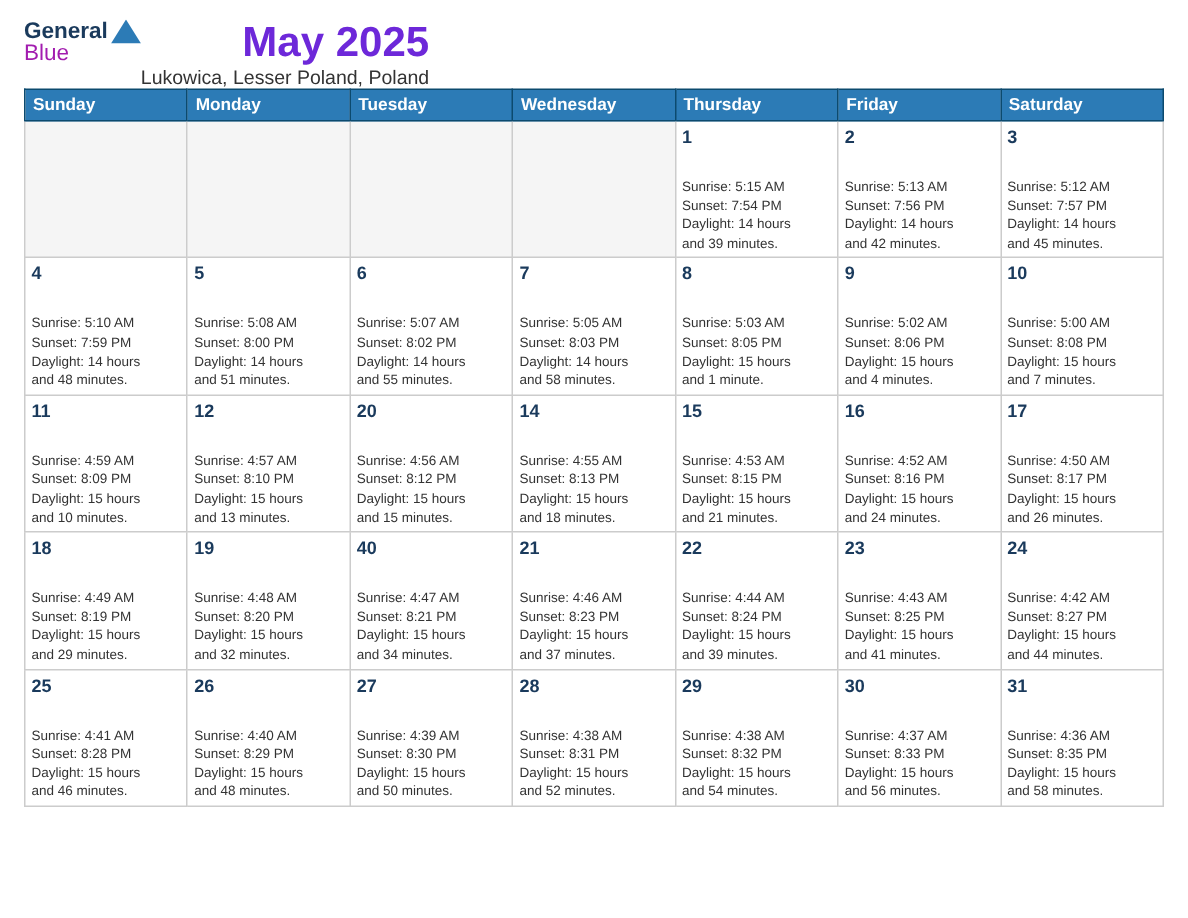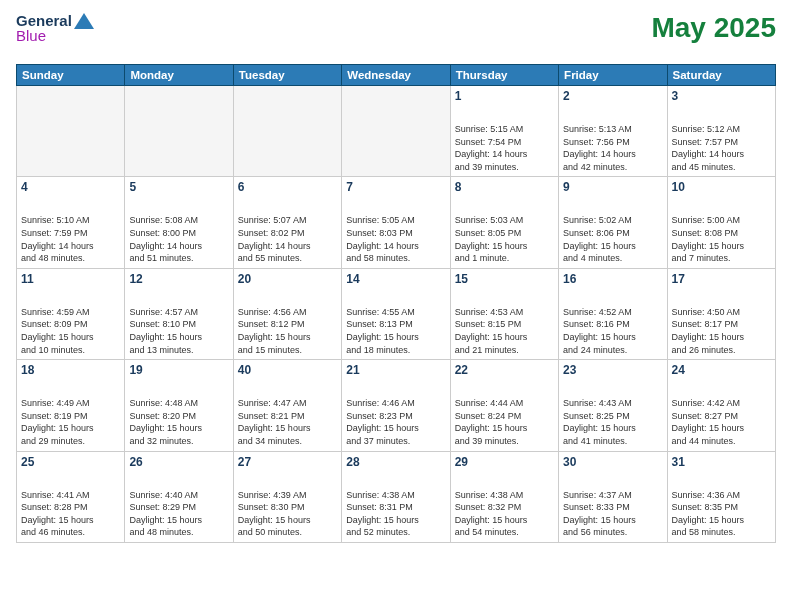--- a/index.html
+++ b/index.html
@@ -11,41 +11,41 @@
       overflow: hidden;
     }
     .page {
       width: 792px;
       height: 612px;
       padding: 12px 16px 10px 16px;
       background: #fff;
     }
     .header {
       display: flex;
-      justify-content: space-between;
+      justify-content: flex-start;
       align-items: flex-start;
-      margin-bottom: 20px;
+      margin-bottom: 0;
     }
     .logo {
       display: flex;
       flex-direction: column;
       align-items: flex-start;
     }
     .logo-row {
       display: flex;
       align-items: center;
       gap: 2px;
     }
     .title-area {
       text-align: right;
     }
     .month-title {
       font-size: 28px;
       font-weight: bold;
-      color: #15803d;
+      color: #6d28d9;
     }
     .location {
       font-size: 13px;
       color: #333;
     }
     .calendar {
       width: 100%;
       border-collapse: collapse;
       table-layout: fixed;
     }
@@ -92,20 +92,21 @@
       <div class="logo-row">
         <span style="font-size:15px;font-weight:bold;color:#1a3a5c;">General</span>
         <svg width="20" height="16" viewBox="0 0 20 16">
           <polygon points="10,0 20,16 0,16" fill="#2c7bb6"></polygon>
         </svg>
       </div>
       <span style="font-size:15px;font-weight:normal;color:#a21caf;margin-top:-2px;">Blue</span>
     </div>
     <div class="title-area">
       <div class="month-title">May 2025</div>
+      <div class="location">Lukowica, Lesser Poland, Poland</div>
     </div>
   </div>
 
   <table class="calendar">
     <thead>
       <tr>
         <th>Sunday</th>
         <th>Monday</th>
         <th>Tuesday</th>
         <th>Wednesday</th>

